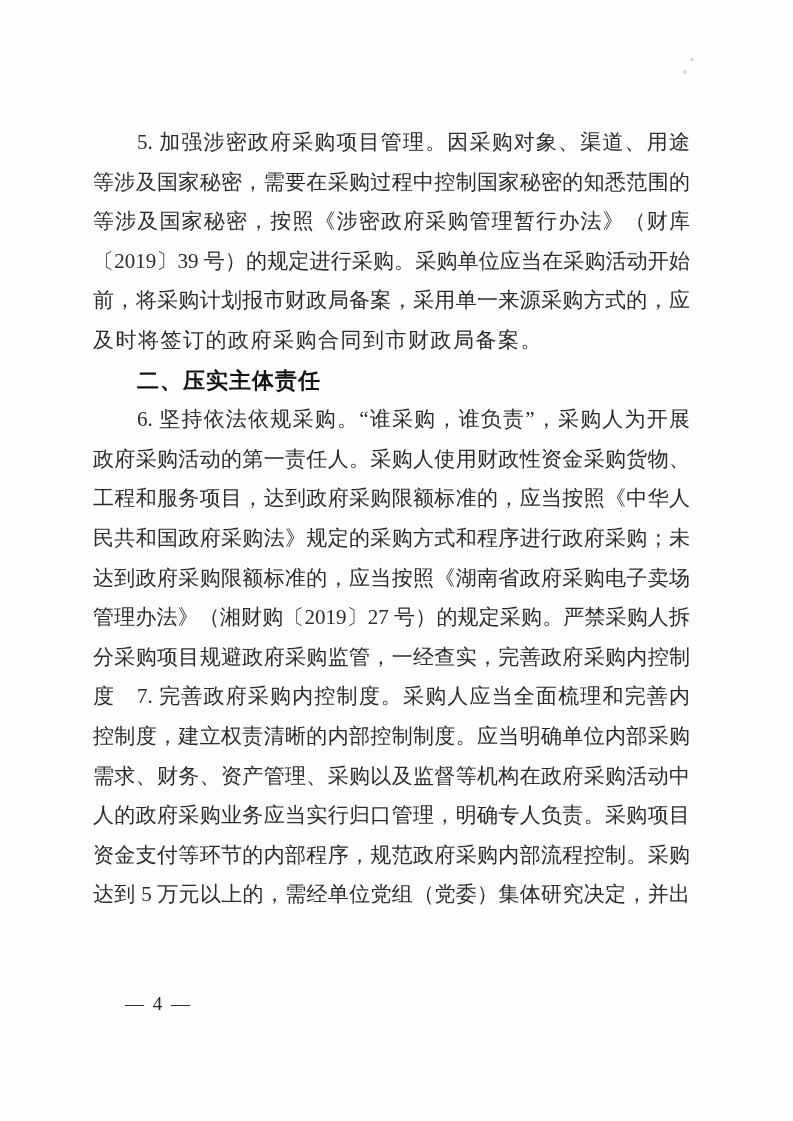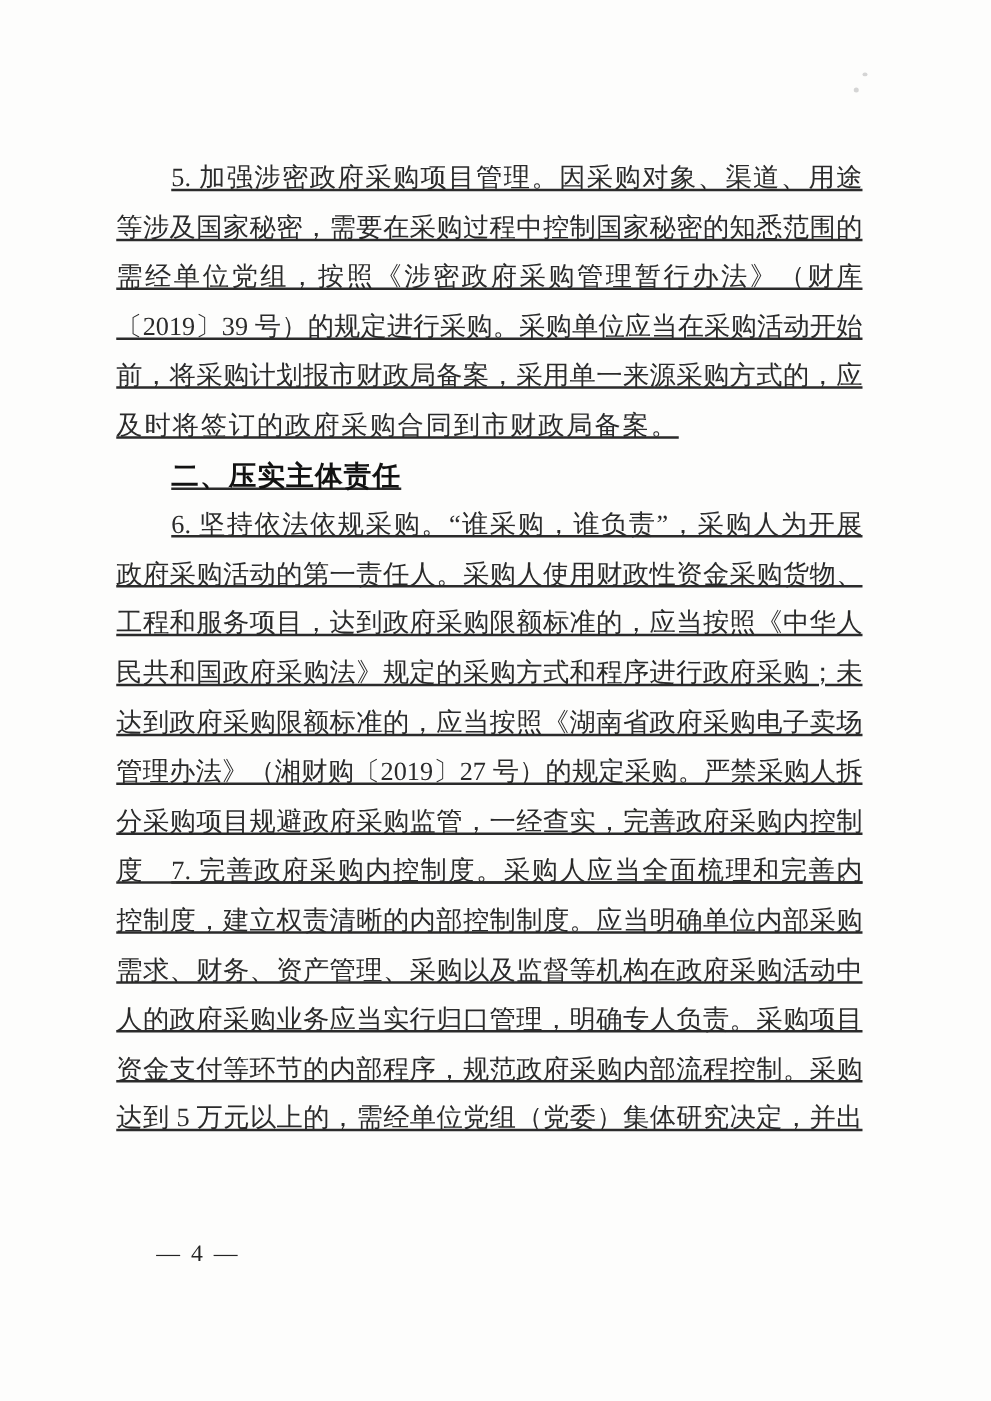--- a/index.html
+++ b/index.html
@@ -14,21 +14,20 @@
     background: #fdfdfc;
     overflow: hidden;
     font-family: "Liberation Serif", "DejaVu Serif", serif;
     color: #2b2b2b;
   }
   .text-block {
     position: absolute;
     left: 93px;
     top: 123px;
     width: 597px;
-    text-decoration: underline;
   }
   .line {
     height: 39.6px;
     line-height: 39.6px;
     font-size: 21px;
     text-align: justify;
     text-align-last: justify;
     white-space: normal;
   }
   .line.plain {
@@ -70,21 +69,21 @@
 
 <div class="page">
 
   <span class="speck s1"></span>
   <span class="speck s2"></span>
 
   <div class="text-block">
 
     <div class="line indent">5. 加强涉密政府采购项目管理。因采购对象、渠道、用途</div>
     <div class="line">等涉及国家秘密，需要在采购过程中控制国家秘密的知悉范围的</div>
-    <div class="line">需经单位党组，按照《涉密政府采购管理暂行办法》（财库</div>
+    <div class="line">等涉及国家秘密，按照《涉密政府采购管理暂行办法》（财库</div>
     <div class="line">〔2019〕39 号）的规定进行采购。采购单位应当在采购活动开始</div>
     <div class="line">前，将采购计划报市财政局备案，采用单一来源采购方式的，应</div>
     <div class="line plain">及时将签订的政府采购合同到市财政局备案。</div>
 
     <div class="line heading indent">二、压实主体责任</div>
 
     <div class="line indent">6. 坚持依法依规采购。“谁采购，谁负责”，采购人为开展</div>
     <div class="line">政府采购活动的第一责任人。采购人使用财政性资金采购货物、</div>
     <div class="line">工程和服务项目，达到政府采购限额标准的，应当按照《中华人</div>
     <div class="line">民共和国政府采购法》规定的采购方式和程序进行政府采购；未</div>

